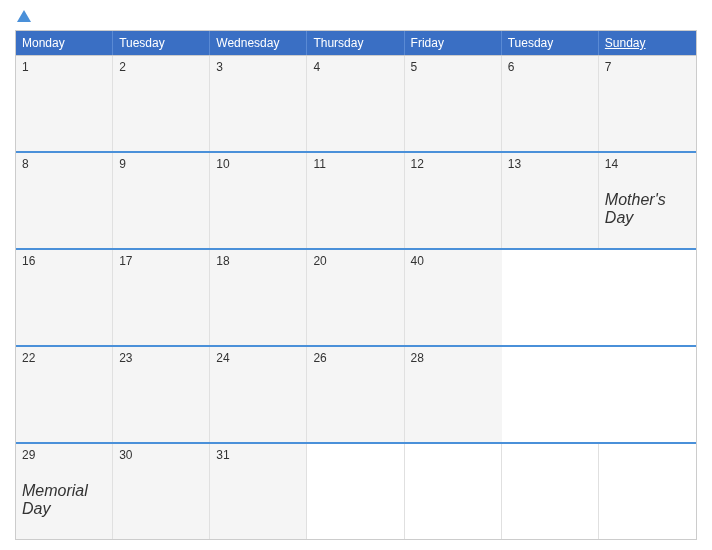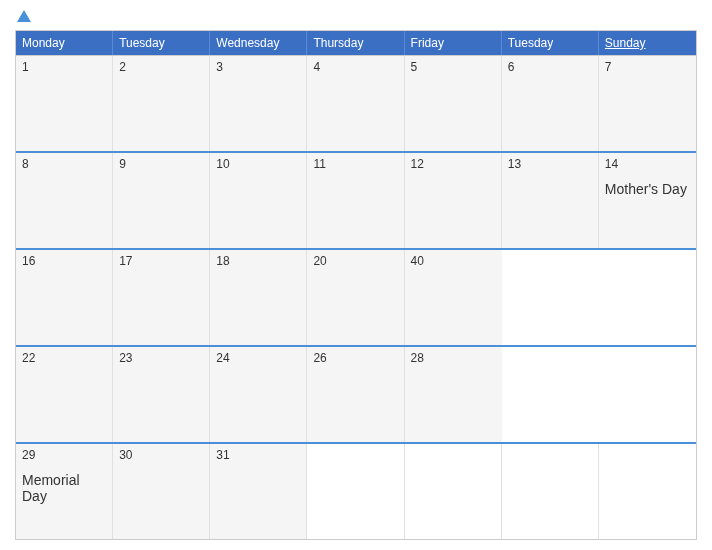--- a/index.html
+++ b/index.html
@@ -109,23 +109,24 @@
       border-right: none;
     }
     .day-cell.empty {
       background: #fff;
     }
     .day-number {
       font-size: 12px;
       color: #333;
     }
     .event-text {
-      font-size: 14px;
-      color: #333;
-      margin-top: 10px;
+      font-size: 16px;
+      color: #333;
+      margin-top: 20px;
+      font-style: italic;
     }
   </style>
 </head>
 <body>
 
 <div class="page">
   <div class="header">
     <div class="logo">
       <div style="display:flex;align-items:center;">
         <span class="logo-general"></span>

